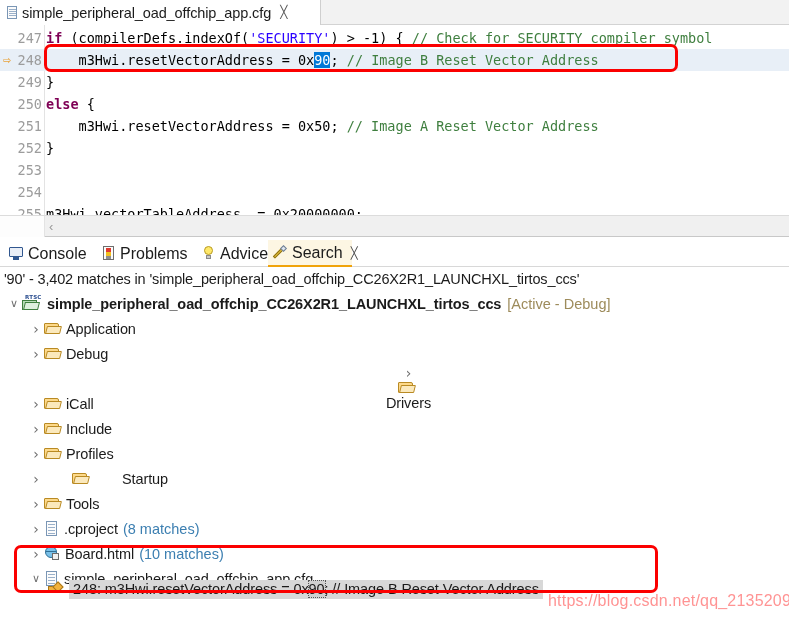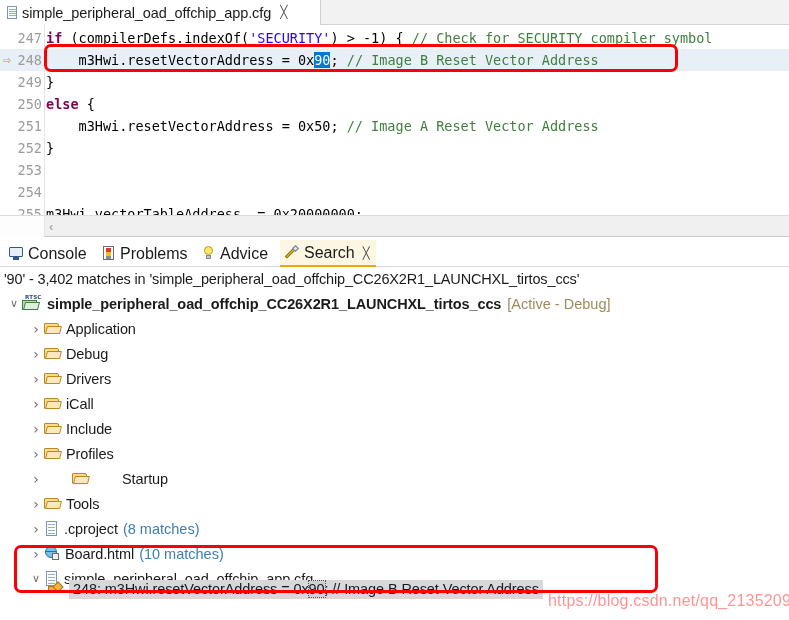--- a/index.html
+++ b/index.html
@@ -252,21 +252,21 @@
           </span>
           <span class="vlabel">Problems</span>
         </div>
         <div class="view-tab" style="left: 196px; width: 82px;">
           <span class="ic ic-advice">
             <span class="bulb"></span>
             <span class="neck"></span>
           </span>
           <span class="vlabel">Advice</span>
         </div>
-        <div class="view-tab active" style="left: 280px; width: 96px;">
+        <div class="view-tab active" style="left: 268px; width: 84px;">
           <span class="ic ic-search">
             <span class="stick"></span>
             <span class="tip"></span>
           </span>
           <span class="vlabel">Search</span>
           <span class="vclose">╳</span>
         </div>
       </div>
   </div>
 
@@ -293,21 +293,21 @@
           <span class="row-label">Application</span>
         </div>
         <div class="tree-row" style="top: 50px; padding-left: 28px;">
           <span class="twisty closed"></span>
           <span class="ic-folder">
             <span class="back"></span>
             <span class="front"></span>
           </span>
           <span class="row-label">Debug</span>
         </div>
-        <div class="tree-row" style="top: 75px; padding-left: 28px;">
+        <div class="tree-row" style="top: 75px; padding-left: 28px; flex-direction: column;">
           <span class="twisty closed"></span>
           <span class="ic-folder">
             <span class="back"></span>
             <span class="front"></span>
           </span>
           <span class="row-label">Drivers</span>
         </div>
         <div class="tree-row" style="top: 100px; padding-left: 28px;">
           <span class="twisty closed"></span>
           <span class="ic-folder">

